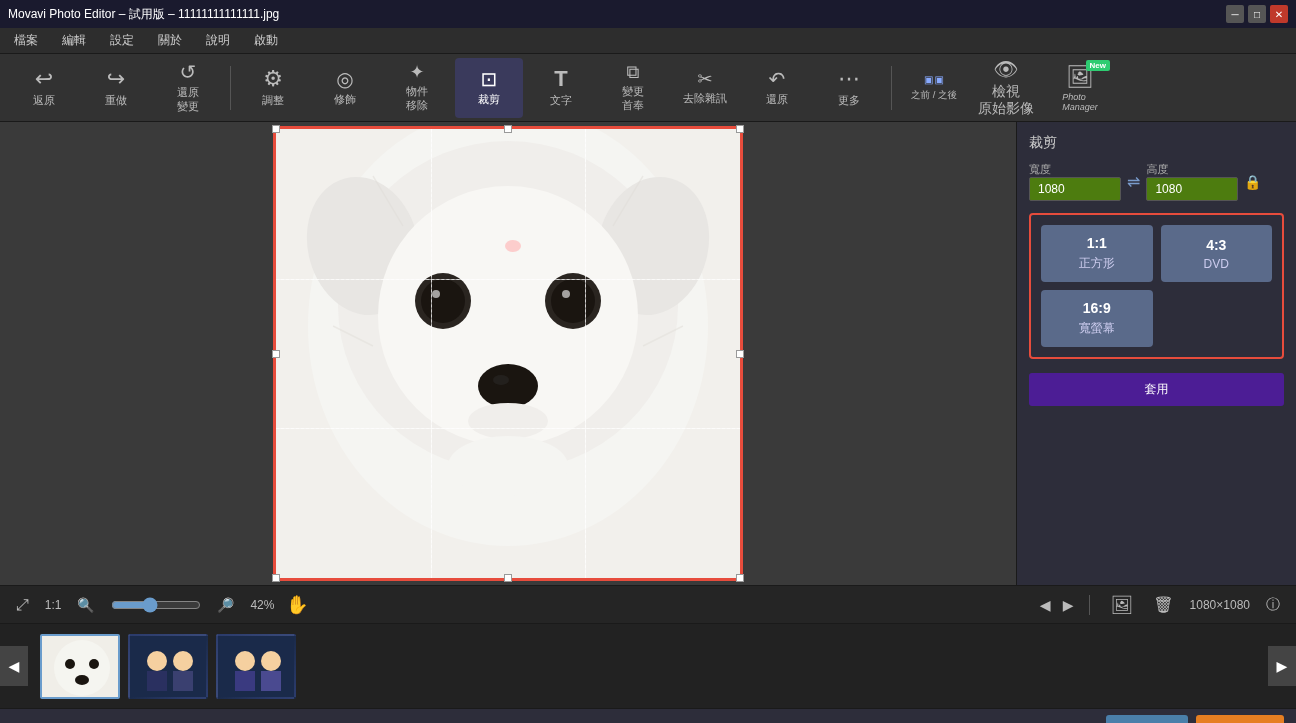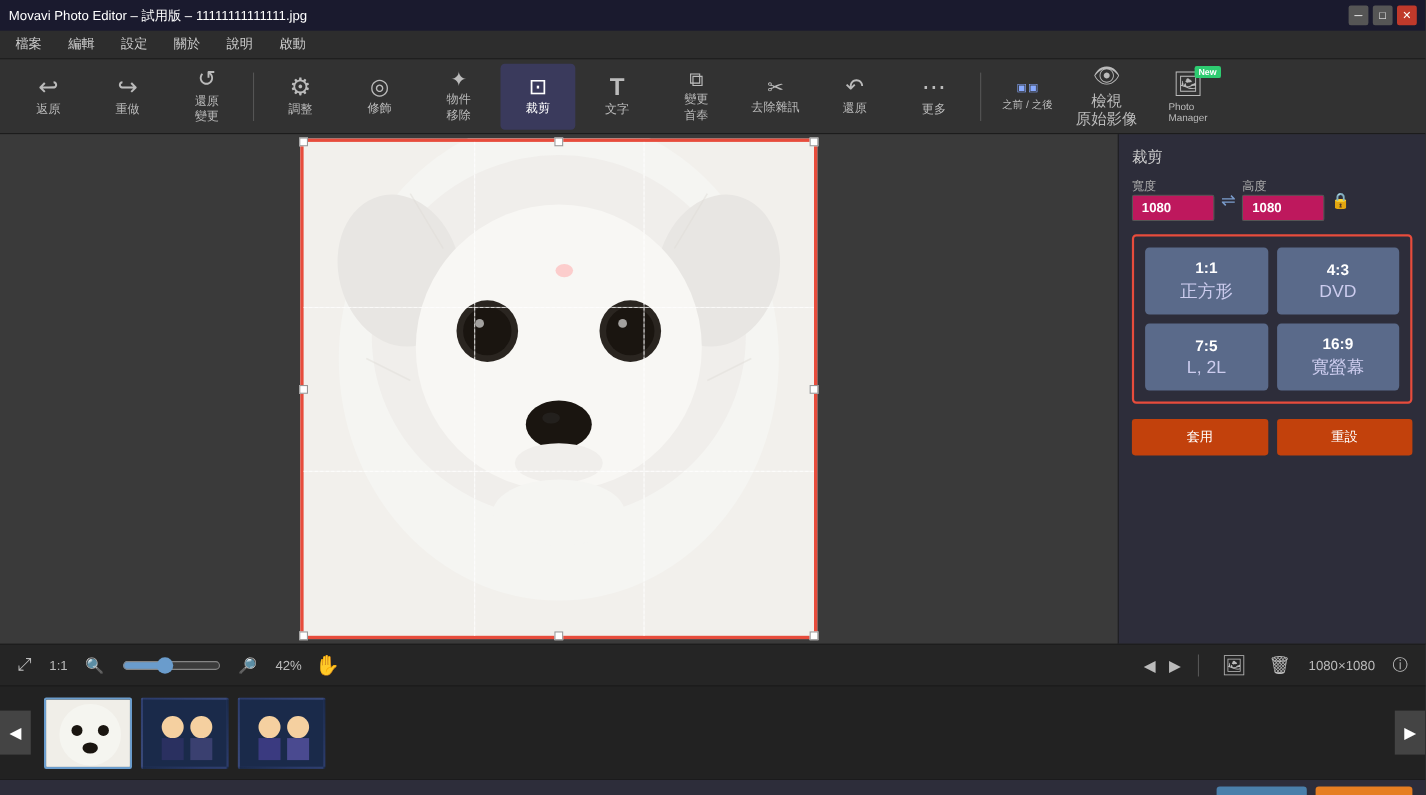--- a/index.html
+++ b/index.html
@@ -189,28 +189,27 @@
     }
 
     .crop-dimensions {
       display: flex;
       align-items: center;
       gap: 6px;
       margin-bottom: 12px;
     }
     .dim-label { color: #aaa; font-size: 11px; }
     .dim-input {
-      background: #be185d;
+      background: #4d7c0f;
       border: 1px solid #555;
       color: #fff;
       padding: 4px 8px;
-      width: 75px;
+      width: 92px;
       font-size: 12px;
       border-radius: 2px;
-      font-weight: bold;
     }
     .dim-icon {
       color: #7a9ccc;
       font-size: 16px;
       cursor: pointer;
     }
     .lock-icon {
       color: #7a9ccc;
       font-size: 14px;
     }
@@ -232,30 +231,30 @@
       color: #fff;
       display: flex;
       flex-direction: column;
       align-items: center;
       justify-content: center;
       padding: 10px 6px;
       cursor: pointer;
       gap: 4px;
     }
     .ratio-value { font-size: 14px; font-weight: bold; }
-    .ratio-name { font-size: 16px; color: #cce; }
+    .ratio-name { font-size: 12px; color: #cce; }
 
     .panel-actions {
       display: flex;
       gap: 8px;
       margin-bottom: 12px;
     }
     .panel-btn {
       flex: 1;
-      background: #c2410c;
+      background: #4c1d95;
       border: none;
       color: #fff;
       padding: 8px;
       border-radius: 3px;
       cursor: pointer;
       font-size: 12px;
     }
 
     
     .photo-manager-btn {
@@ -475,21 +474,21 @@
     </div>
     <span class="label" style="font-size:9.5px;">之前 / 之後</span>
   </div>
   <div class="tool-btn">
     <span class="icon" style="font-size:20px;">👁</span>
     <span class="label" style="font-size:14px;">檢視<br>原始影像</span>
   </div>
   <div class="photo-manager-btn">
     <span class="new-badge">New</span>
     <span style="font-size:22px;">🖼</span>
-    <span class="label" style="font-size:9px;">Photo<br>Manager</span>
+    <span class="label" style="font-size:9px;font-style:italic;">Photo<br>Manager</span>
   </div>
 </div>
 
 <div id="main">
 
   <div id="canvas-area">
     <div class="canvas-wrapper">
 
       <div class="photo-img">
         <svg class="dog-illustration" viewBox="0 0 470 455" xmlns="http://www.w3.org/2000/svg">
@@ -571,32 +570,27 @@
     <div class="ratio-grid">
       <button class="ratio-btn">
         <span class="ratio-value">1:1</span>
         <span class="ratio-name">正方形</span>
       </button>
       <button class="ratio-btn">
         <span class="ratio-value">4:3</span>
         <span class="ratio-name">DVD</span>
       </button>
       <button class="ratio-btn">
-        <span class="ratio-value">7:5</span>
-        <span class="ratio-name">L, 2L</span>
-      </button>
-      <button class="ratio-btn">
         <span class="ratio-value">16:9</span>
         <span class="ratio-name">寬螢幕</span>
       </button>
     </div>
 
     <div class="panel-actions">
       <button class="panel-btn">套用</button>
-      <button class="panel-btn">重設</button>
     </div>
   </div>
 </div>
 
 <div id="status-bar">
   <span class="status-btn">⤢</span>
   <span class="zoom-label">1:1</span>
   <span class="status-btn" style="font-size:14px;">🔍</span>
   <input type="range" class="zoom-slider" min="1" max="100" value="42" style="">
   <span class="status-btn" style="font-size:14px;">🔎</span>

